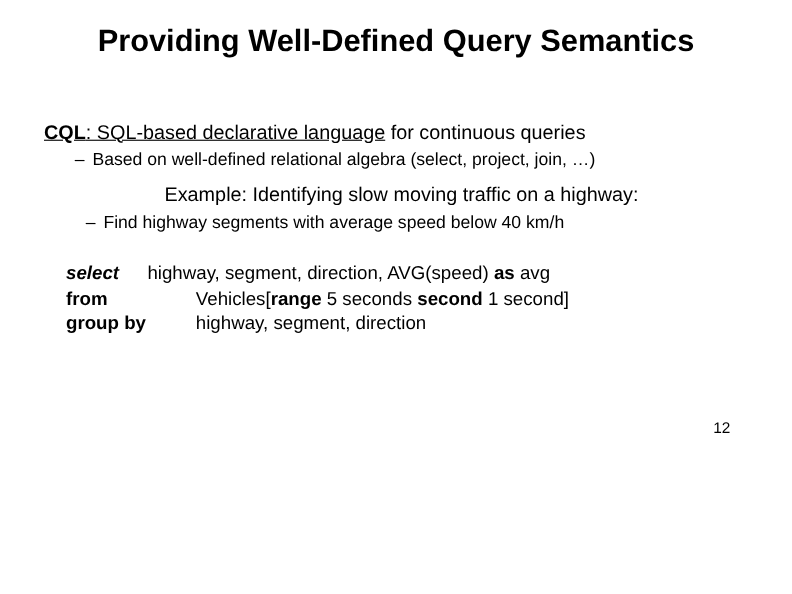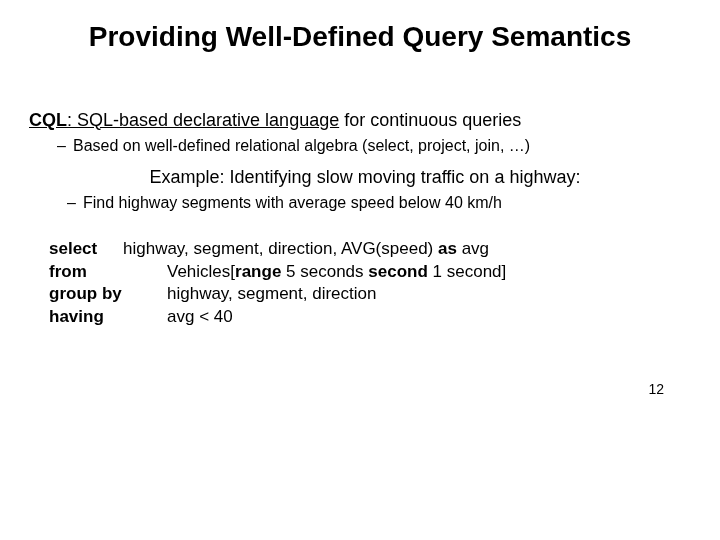--- a/index.html
+++ b/index.html
@@ -1,19 +1,19 @@
 <!DOCTYPE html>
 <html><head>
 <meta charset="utf-8">
 <style>
   * { margin: 0; padding: 0; box-sizing: border-box; }
   html, body { width: 720px; height: 540px; background: #fff; font-family: Arial, Helvetica, sans-serif; color: #000; overflow: hidden; }
   .slide { position: relative; width: 720px; height: 427px; padding: 0; }
   .title { font-size: 28px; font-weight: bold; text-align: center; padding: 20px 30px 0 30px; line-height: 1.2; }
-  .body { padding: 0 29px; margin-top: 56px; font-size: 18px; }
+  .body { padding: 0 40px; margin-top: 56px; font-size: 18px; }
   .para1 { margin-bottom: 6px; }
   .u { text-decoration: underline; }
   .b { font-weight: bold; }
   .sub { padding-left: 28px; font-size: 16px; margin-bottom: 12px; }
   .dash { display: inline-block; width: 16px; }
   .para2 { margin: 0 0 6px 10px; font-size: 18px; text-align: center; }
   .sub2 { padding-left: 38px; font-size: 16px; margin-bottom: 26px; }
   .code { margin-left: 20px; font-size: 17px; line-height: 1.35; }
   .row { display: flex; }
   .kw { font-weight: bold; width: 118px; flex: 0 0 118px; }
@@ -37,34 +37,30 @@
       <span class="dash">–</span><span>Based on well-defined relational algebra (select, project, join, …)</span>
     </div>
 
     <div class="para2">Example: Identifying slow moving traffic on a highway:</div>
     <div class="sub2">
       <span class="dash">–</span><span>Find highway segments with average speed below 40 km/h</span>
     </div>
 
     <div class="code">
       <div class="row">
-        <span class="b" style="width:74px;flex:0 0 74px;">select</span>
+        <span class="b" style="width:74px;flex:0 0 74px;font-style:italic;">select</span>
         <span class="val"><span>highway, segment, direction, AVG(speed) </span><span class="b">as</span><span> avg</span></span>
       </div>
       <div class="row">
         <span class="kw">from</span>
         <span class="val"><span>Vehicles[</span><span class="b">range</span><span> 5 seconds </span><span class="b">second</span><span> 1 second]</span></span>
       </div>
       <div class="row">
         <span class="kw">group by</span>
         <span class="val">highway, segment, direction</span>
       </div>
-      <div class="row">
-        <span class="kw">having</span>
-        <span class="val">avg &lt; 40</span>
-      </div>
     </div>
 
   </div>
 
   <div class="footer-right">12</div>
 
 </div>
 
 </body></html>

